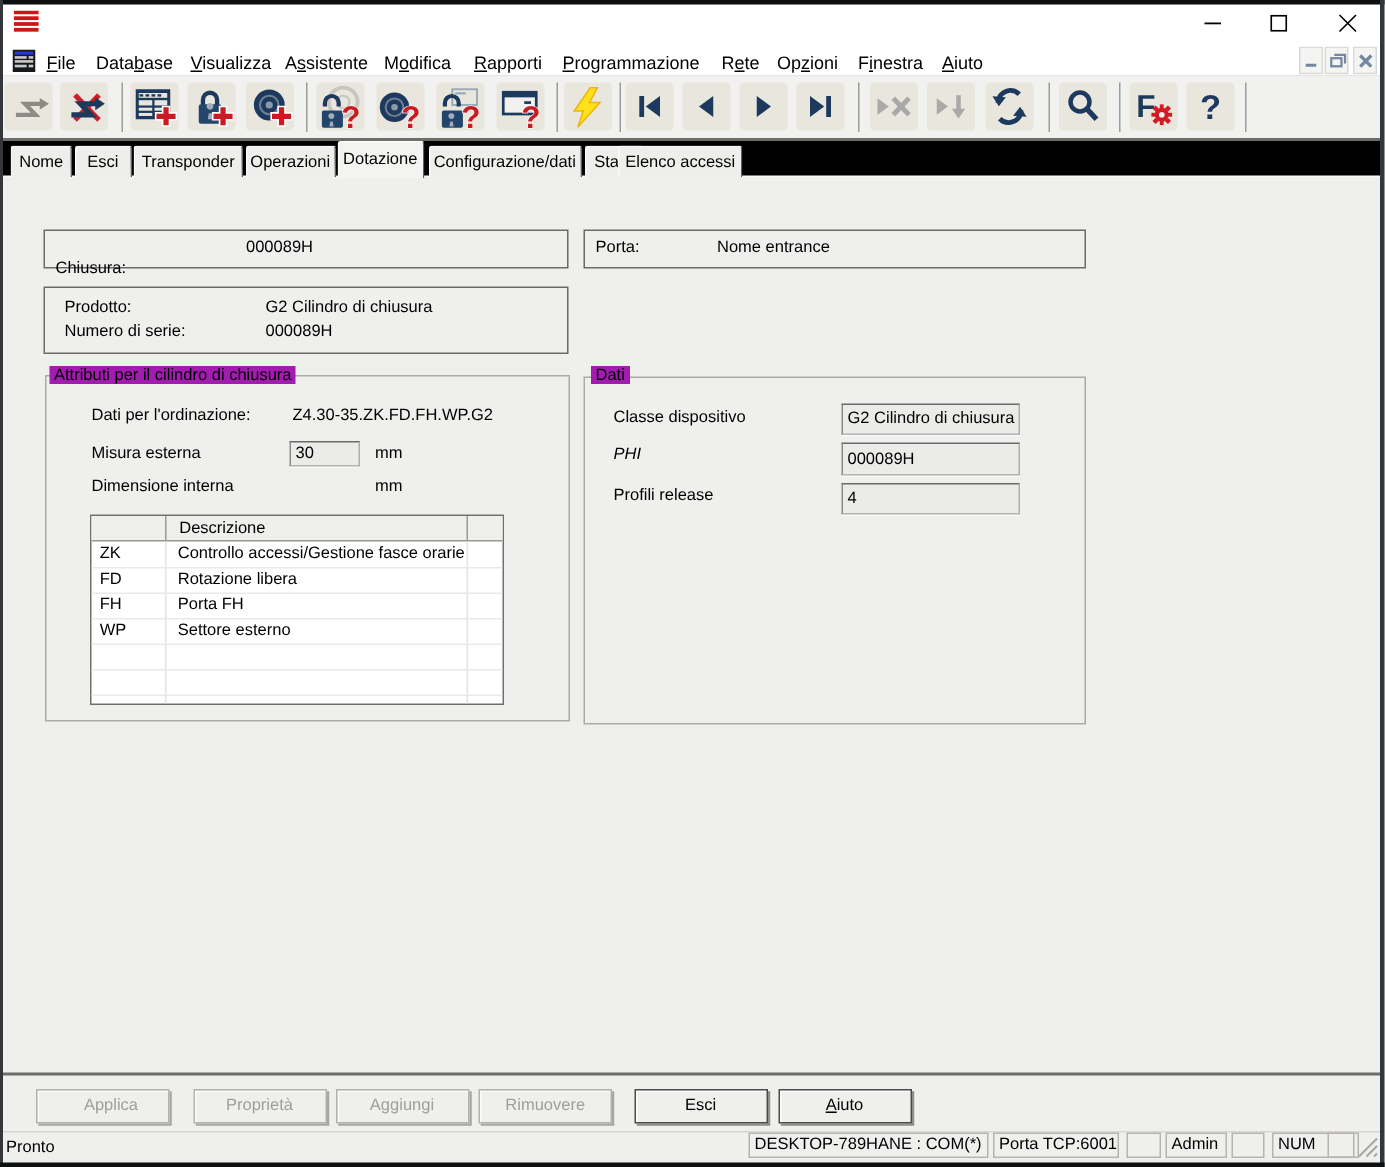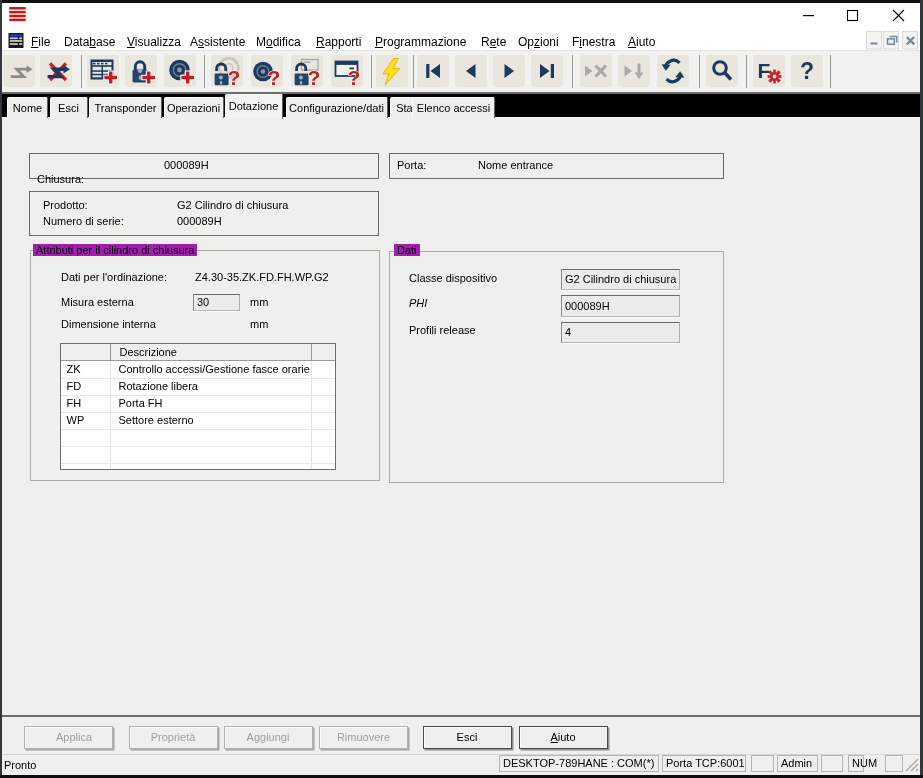--- a/index.html
+++ b/index.html
@@ -293,21 +293,21 @@
   <div class="btn en" style="left:422.5px;">Esci</div>
   <div class="btn en" style="left:518.5px;"><u style="text-decoration:underline;">A</u>iuto</div>
 
   <div class="abs statusbar"></div>
   <div class="stext" style="left:4px;top:759px;">Pronto</div>
   <div class="spanel" style="left:499px;top:755px;width:160px;">DESKTOP-789HANE : COM(*)</div>
   <div class="spanel" style="left:662px;top:755px;width:84px;">Porta TCP:6001</div>
   <div class="spanel" style="left:751px;top:755px;width:23px;"></div>
   <div class="spanel" style="left:777px;top:755px;width:41px;">Admin</div>
   <div class="spanel" style="left:821px;top:755px;width:22px;"></div>
-  <div class="spanel" style="left:848px;top:755px;width:16px;">NUM</div>
+  <div class="spanel" style="left:848px;top:755px;width:58px;">NUM</div>
   <div class="spanel" style="left:885px;top:755px;width:18px;"></div>
   <svg class="abs" style="left:905px;top:758px;width:14px;height:14px;" viewBox="0 0 14 14">
     <path d="M13 1 L1 13 M13 6 L6 13 M13 11 L11 13" stroke="#a9a6a0" stroke-width="1.3"></path>
   </svg>
 
   <div class="abs" style="left:0;top:0;width:923px;height:3px;background:#0d0f10;"></div>
   <div class="abs" style="left:0;top:0;width:2px;height:778px;background:#33373b;"></div>
   <div class="abs" style="left:920px;top:0;width:3px;height:778px;background:#33373b;"></div>
   <div class="abs" style="left:0;top:775px;width:923px;height:3px;background:#0d0f10;"></div>
 </div>

